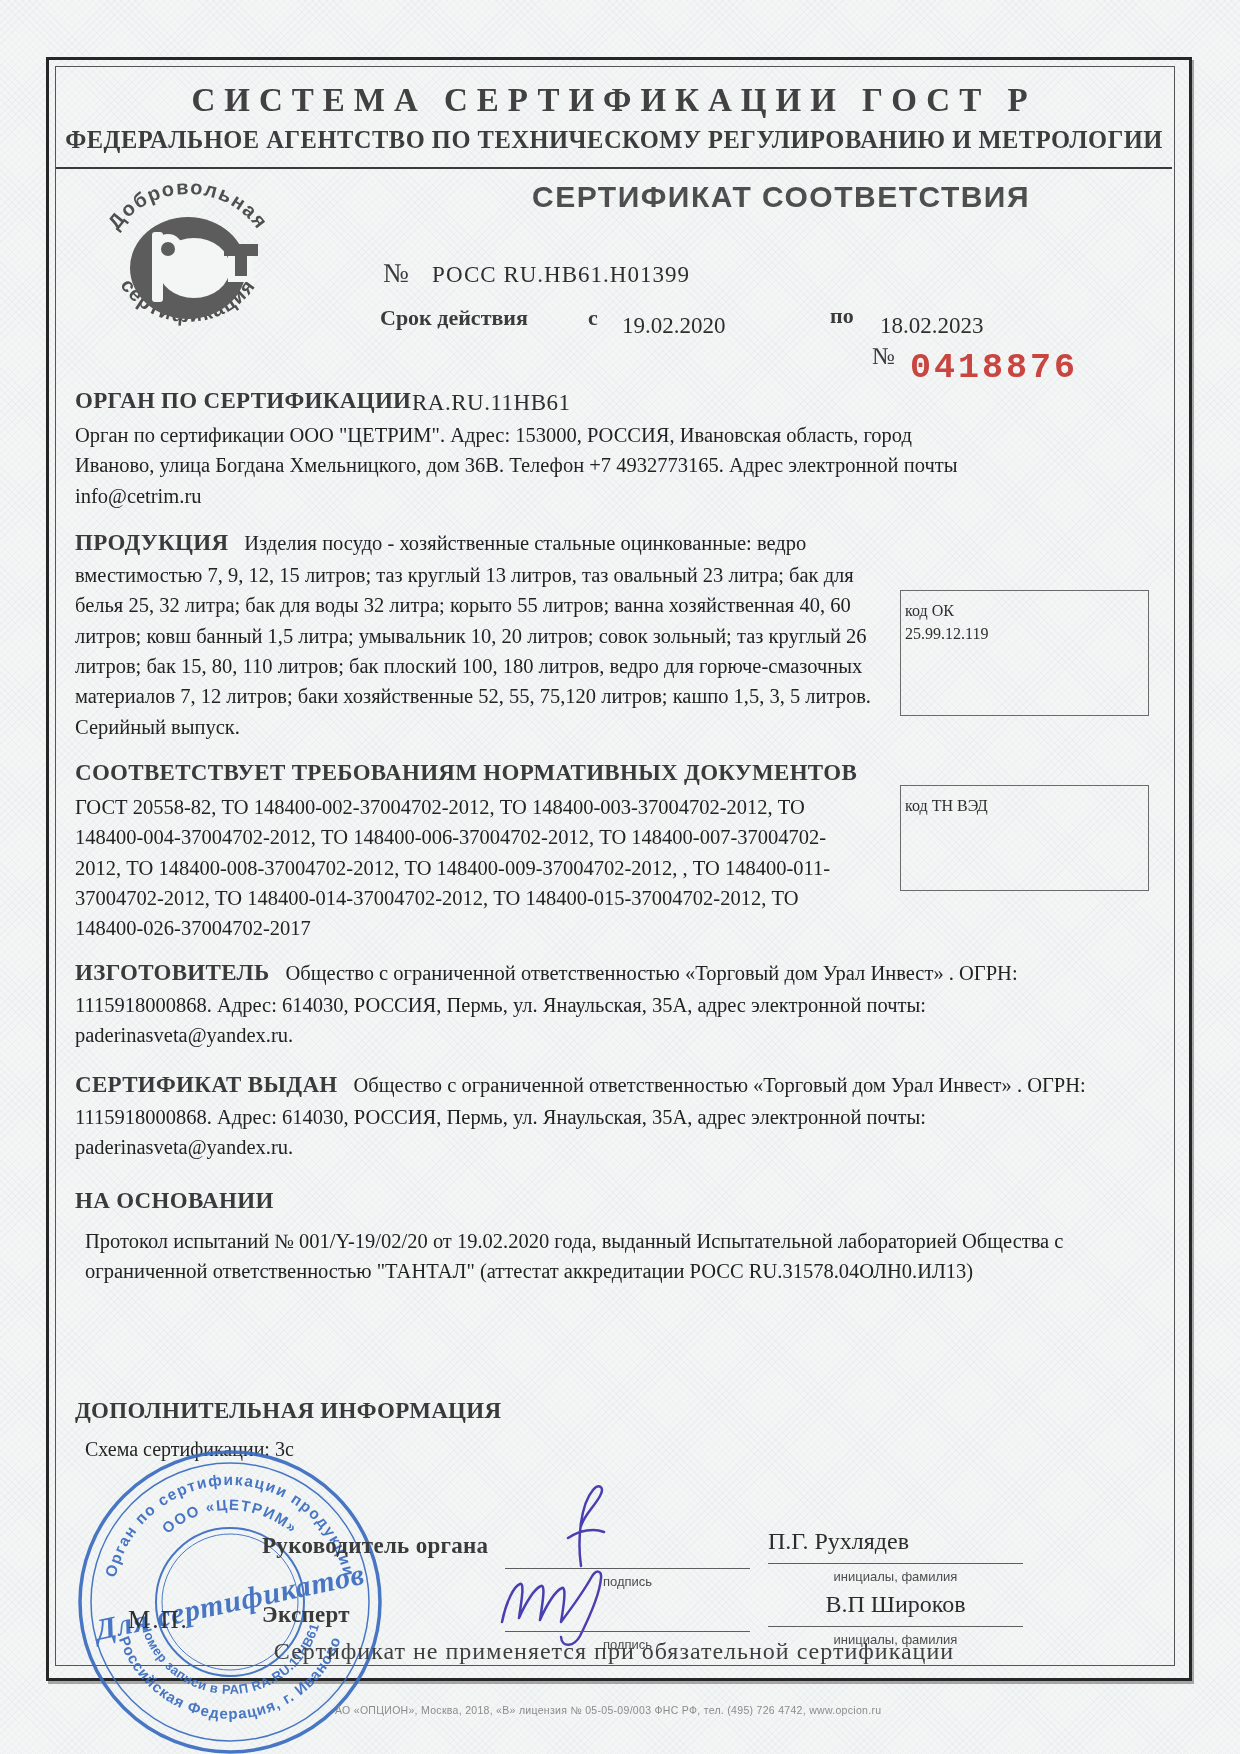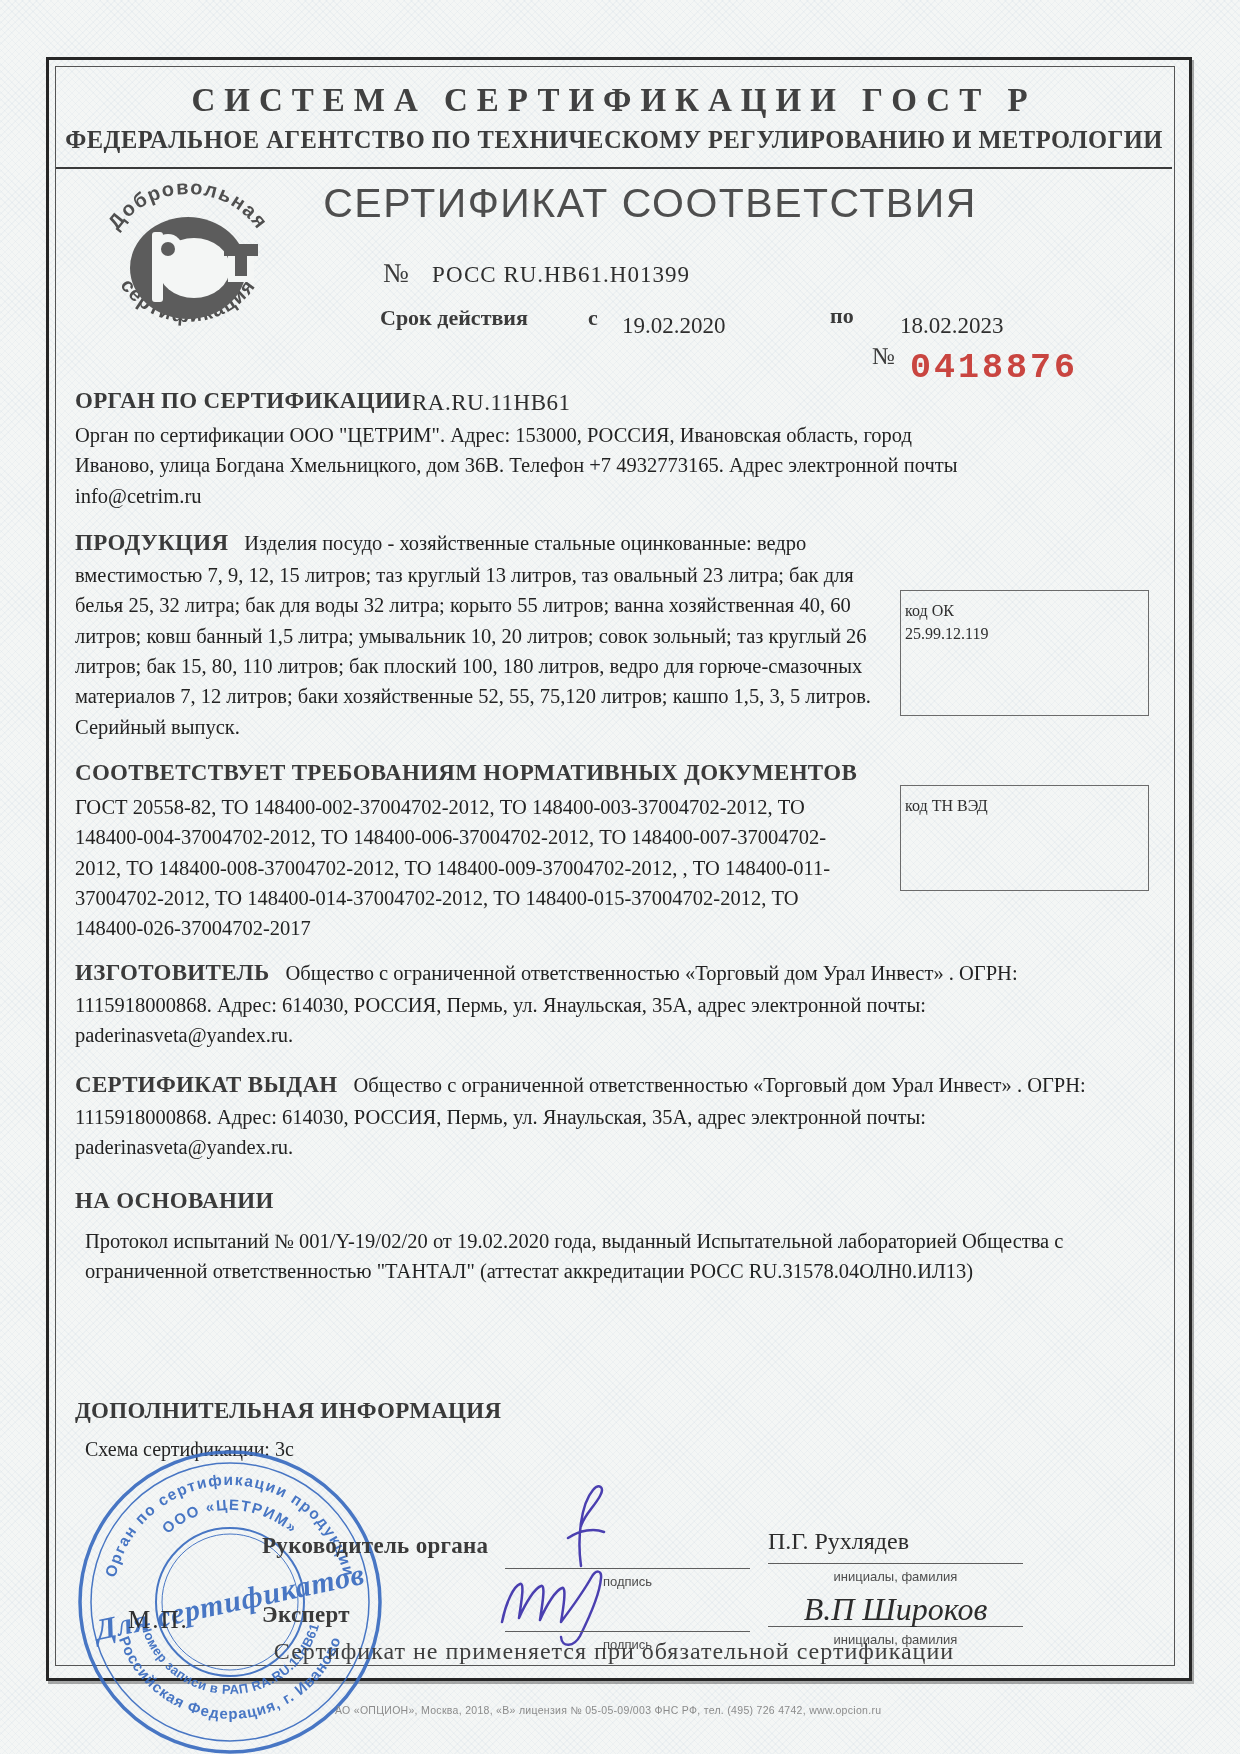--- a/index.html
+++ b/index.html
@@ -13,30 +13,30 @@
   
   .frame-outer{left:46px;top:57px;width:1140px;height:1618px;border:3px solid #262626;
     box-shadow:2px 3px 0 0 rgba(70,70,70,.45);}
   .frame-inner{left:55px;top:66px;width:1118px;height:1598px;border:1px solid #555;}
   .header-strip{left:56px;top:67px;width:1116px;height:100px;border-bottom:2.5px solid #3a3a3a;}
   .hdr1{left:56px;top:82px;width:1116px;text-align:center;font-weight:700;font-size:33px;
     letter-spacing:9px;color:#414141;}
   .hdr2{left:56px;top:126px;width:1116px;text-align:center;font-weight:700;font-size:24.5px;
     letter-spacing:.5px;color:#3c3c3c;}
   
-  .doc-title{left:270px;top:180px;width:760px;text-align:center;
-    font-family:"Liberation Sans",sans-serif;font-weight:400;font-size:41px;
+  .doc-title{left:270px;top:180px;width:760px;text-align:right;
+    font-family:"Liberation Sans",sans-serif;font-weight:700;font-size:30px;
     color:#4e4e4e;letter-spacing:1.5px;}
   .no-label{left:383px;top:258px;font-size:27px;color:#3b3b3b;}
   .no-value{left:432px;top:262px;font-size:23px;letter-spacing:1px;color:#2e2e2e;}
   .validity-label{left:380px;top:305px;font-size:22px;font-weight:700;color:#3b3b3b;}
   .validity-s{left:588px;top:305px;font-size:22px;font-weight:700;color:#3b3b3b;}
   .date-from{left:622px;top:313px;font-size:23px;color:#2e2e2e;}
   .validity-po{left:830px;top:303px;font-size:22px;font-weight:700;color:#3b3b3b;}
-  .date-to{left:880px;top:313px;font-size:23px;color:#2e2e2e;margin-left:20px;}
+  .date-to{left:880px;top:313px;font-size:23px;color:#2e2e2e;}
   .blank-no-label{left:872px;top:343px;font-size:24px;color:#3b3b3b;}
   .blank-no{left:910px;top:348px;font-family:"Liberation Mono",monospace;font-weight:700;
     font-size:35px;letter-spacing:3px;color:#c94540;}
   
   .sec-head{font-weight:700;font-size:23px;color:#3a3a3a;letter-spacing:.3px;}
   .body-text{font-size:20.5px;line-height:1.48;color:#222;}
   .organ-head{left:75px;top:388px;}
   .organ-code{left:412px;top:390px;font-size:23px;color:#2e2e2e;letter-spacing:.5px;}
   .organ-text{left:75px;top:420px;width:920px;}
   .prod-para{left:75px;top:526px;width:818px;}
@@ -61,21 +61,21 @@
   .sigline1{left:505px;top:1568px;width:245px;}
   .sigline2{left:505px;top:1631px;width:245px;}
   .nameline1{left:768px;top:1563px;width:255px;}
   .nameline2{left:768px;top:1626px;width:255px;}
   .caption{font-family:"Liberation Sans",sans-serif;font-size:13px;color:#4d4d4d;text-align:center;}
   .cap-sig1{left:505px;top:1574px;width:245px;}
   .cap-sig2{left:505px;top:1637px;width:245px;}
   .cap-name1{left:768px;top:1569px;width:255px;}
   .cap-name2{left:768px;top:1632px;width:255px;}
   .name1{left:768px;top:1528px;width:255px;text-align:left;font-size:24px;color:#2c2c2c;}
-  .name2{left:768px;top:1591px;width:255px;text-align:center;font-size:32px;color:#2c2c2c;font-style:italic;}
+  .name2{left:768px;top:1591px;width:255px;text-align:center;font-size:24px;color:#2c2c2c;}
   .ink1{left:548px;top:1478px;}
   .ink2{left:488px;top:1560px;}
   .disclaimer{left:56px;top:1638px;width:1116px;text-align:center;font-size:24px;
     color:#3f3f3f;letter-spacing:1px;}
   .printinfo{left:335px;top:1704px;font-family:"Liberation Sans",sans-serif;font-size:10.5px;
     color:#8b8b8b;letter-spacing:.3px;}
   .logo{left:88px;top:170px;width:200px;height:192px;}
 </style>
 </head>
 <body>

